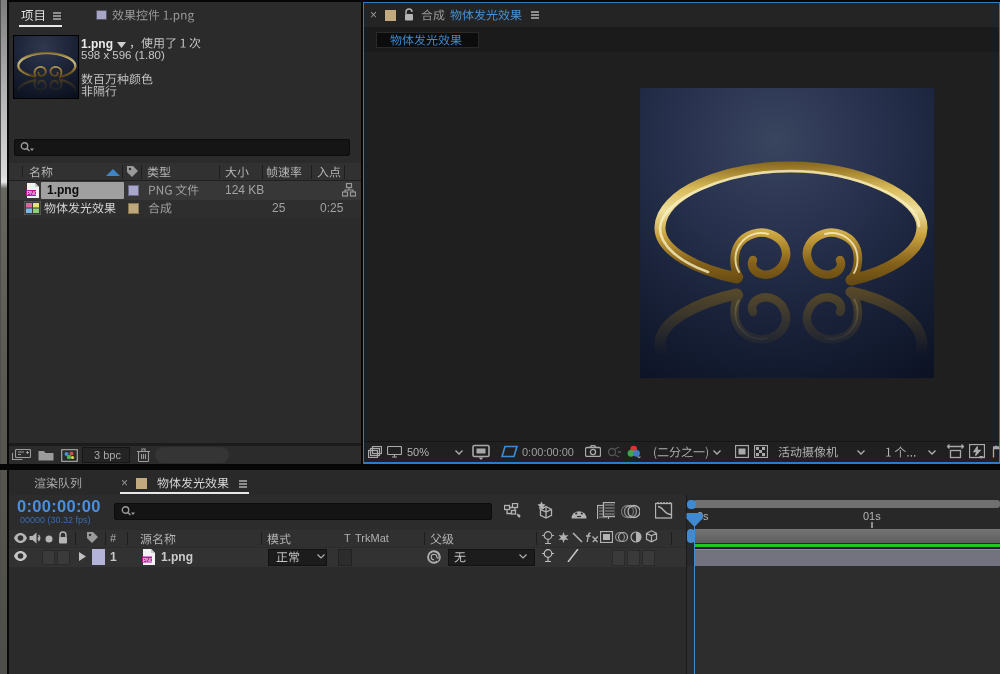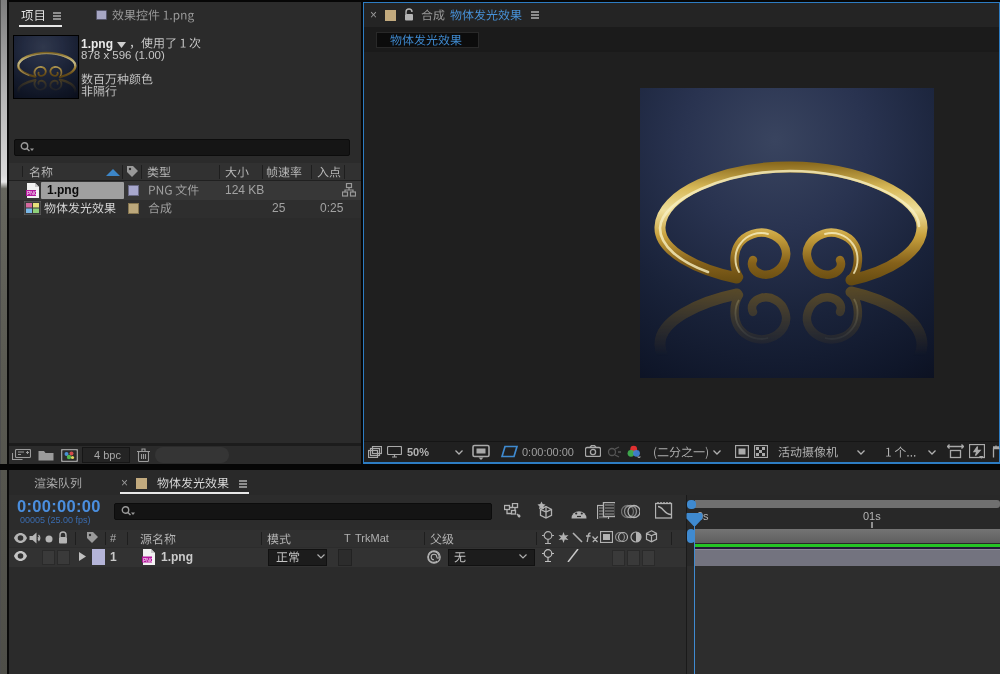--- a/index.html
+++ b/index.html
@@ -73,21 +73,21 @@
 <path d="M214 185 C 219 177, 219 163, 212 155 C 206 147, 195 143, 185 146" stroke="#f8f0c2" stroke-width="1.9"></path>
 </g>
       </svg></div>
 <div class="txt" style="left:81px;top:37.5px;font-size:12px;color:#eaeaea;font-weight:bold;letter-spacing:0px">1.png</div>
 <svg class="abs" style="left:117px;top:42px" width="9" height="6" viewBox="0 0 9 6">
       <path d="M0 0h9L4.5 6z" fill="#cfcfcf"></path>
     </svg>
 <svg style="position:absolute;left:129px;top:37px;overflow:visible" width="74" height="15">
       <path transform="translate(0,10.56)" d="M1.9 1.3C3.1 0.8 4 -0.1 4 -1.4C4 -2.3 3.6 -2.8 2.9 -2.8C2.4 -2.8 2 -2.5 2 -2C2 -1.4 2.4 -1.1 2.9 -1.1L3.1 -1.1C3.1 -0.3 2.5 0.3 1.6 0.6Z M19.2 -10V-8.7H15.9V-7.9H19.2V-6.7H16.2V-3.4H19.1C19 -2.8 18.9 -2.1 18.5 -1.6C17.8 -2 17.3 -2.6 17 -3.2L16.2 -2.9C16.6 -2.2 17.2 -1.5 17.9 -1C17.4 -0.5 16.6 -0 15.4 0.3C15.6 0.4 15.9 0.8 16 1C17.2 0.6 18.1 0.1 18.7 -0.5C19.9 0.3 21.4 0.7 23.1 1C23.2 0.7 23.5 0.4 23.7 0.2C21.9 -0 20.4 -0.4 19.2 -1.1C19.7 -1.8 19.9 -2.6 20 -3.4H23.1V-6.7H20.1V-7.9H23.5V-8.7H20.1V-10ZM17 -6H19.2V-4.7L19.2 -4.2H17ZM20.1 -6H22.3V-4.2H20.1L20.1 -4.7ZM15.3 -10.1C14.6 -8.3 13.5 -6.5 12.3 -5.4C12.4 -5.1 12.7 -4.7 12.8 -4.5C13.2 -4.9 13.7 -5.4 14.1 -6V1H14.9V-7.3C15.4 -8.1 15.8 -9 16.2 -9.8Z M25.8 -9.2V-4.9C25.8 -3.2 25.7 -1.1 24.4 0.4C24.6 0.5 24.9 0.8 25.1 1C26 0 26.4 -1.4 26.6 -2.7H29.6V0.9H30.5V-2.7H33.8V-0.3C33.8 -0 33.7 0 33.4 0C33.2 0 32.4 0.1 31.5 0C31.7 0.3 31.8 0.7 31.9 0.9C33 0.9 33.7 0.9 34.1 0.7C34.5 0.6 34.6 0.3 34.6 -0.3V-9.2ZM26.7 -8.4H29.6V-6.4H26.7ZM33.8 -8.4V-6.4H30.5V-8.4ZM26.7 -5.6H29.6V-3.6H26.7C26.7 -4 26.7 -4.5 26.7 -4.9ZM33.8 -5.6V-3.6H30.5V-5.6Z M37.2 -9.1V-8.3H44.9C44 -7.4 42.7 -6.5 41.6 -5.9V-0.2C41.6 -0 41.5 0.1 41.2 0.1C41 0.1 40 0.1 39 0C39.2 0.3 39.3 0.7 39.4 1C40.6 1 41.4 0.9 41.9 0.8C42.4 0.7 42.5 0.4 42.5 -0.2V-5.4C44 -6.3 45.6 -7.5 46.7 -8.7L46 -9.2L45.8 -9.1Z M51.7 0H56.6V-0.9H54.8V-8.8H54C53.5 -8.5 52.9 -8.3 52.1 -8.2V-7.5H53.7V-0.9H51.7Z M60.7 -8.6C61.5 -8.1 62.6 -7.4 63 -6.9L63.6 -7.7C63.1 -8.2 62.1 -8.8 61.3 -9.3ZM60.5 -0.9 61.4 -0.3C62.1 -1.3 63 -2.7 63.7 -3.9L63 -4.5C62.3 -3.2 61.2 -1.8 60.5 -0.9ZM65.5 -10.1C65.1 -8.2 64.4 -6.3 63.5 -5.1C63.7 -5 64.2 -4.8 64.4 -4.6C64.8 -5.3 65.3 -6.2 65.7 -7.2H70.1C69.9 -6.3 69.5 -5.4 69.2 -4.8C69.4 -4.7 69.8 -4.6 70 -4.5C70.4 -5.3 70.9 -6.6 71.2 -7.7L70.6 -8.1L70.4 -8H66C66.1 -8.6 66.3 -9.3 66.4 -9.9ZM66.9 -6.6V-5.8C66.9 -4.1 66.6 -1.5 62.9 0.3C63.1 0.5 63.5 0.8 63.6 1C66 -0.2 67 -1.7 67.5 -3.2C68.1 -1.3 69.2 0.1 71 0.9C71.1 0.6 71.4 0.3 71.6 0.1C69.5 -0.7 68.3 -2.5 67.8 -4.9C67.8 -5.2 67.8 -5.5 67.8 -5.8V-6.6Z" fill="#cccccc"></path>
     </svg>
-<div class="txt" style="left:81px;top:49.5px;font-size:11.5px;color:#c6c6c6;font-weight:normal;letter-spacing:0px">878 x 596 (1.00)</div>
+<div class="txt" style="left:81px;top:49.5px;font-size:11.5px;color:#c6c6c6;font-weight:normal;letter-spacing:0px">598 x 596 (1.80)</div>
 <svg style="position:absolute;left:81px;top:72.5px;overflow:visible" width="74" height="15">
       <path transform="translate(0,10.56)" d="M5.3 -9.9C5.1 -9.4 4.7 -8.7 4.4 -8.3L5 -8C5.3 -8.4 5.7 -9 6.1 -9.5ZM1.1 -9.5C1.4 -9 1.7 -8.4 1.8 -7.9L2.5 -8.2C2.4 -8.7 2.1 -9.3 1.7 -9.8ZM4.9 -3.1C4.6 -2.5 4.3 -2 3.8 -1.5C3.3 -1.7 2.9 -2 2.4 -2.2C2.6 -2.4 2.8 -2.8 3 -3.1ZM1.3 -1.8C1.9 -1.6 2.6 -1.3 3.2 -1C2.4 -0.4 1.5 -0.1 0.5 0.2C0.6 0.3 0.8 0.6 0.9 0.9C2 0.6 3 0.1 3.9 -0.6C4.3 -0.4 4.7 -0.1 4.9 0.1L5.5 -0.5C5.2 -0.7 4.9 -0.9 4.5 -1.1C5.1 -1.8 5.6 -2.7 5.9 -3.7L5.4 -3.9L5.3 -3.9H3.3L3.6 -4.5L2.8 -4.6C2.7 -4.4 2.6 -4.1 2.5 -3.9H0.8V-3.1H2.1C1.8 -2.6 1.6 -2.2 1.3 -1.8ZM3.1 -10.1V-7.8H0.6V-7.1H2.8C2.2 -6.3 1.3 -5.6 0.5 -5.2C0.6 -5.1 0.9 -4.7 1 -4.5C1.7 -4.9 2.5 -5.6 3.1 -6.3V-4.8H3.9V-6.5C4.5 -6.1 5.2 -5.5 5.5 -5.2L6 -5.9C5.7 -6.1 4.7 -6.7 4.1 -7.1H6.4V-7.8H3.9V-10.1ZM7.5 -10C7.2 -7.9 6.7 -5.9 5.8 -4.6C6 -4.5 6.3 -4.2 6.5 -4C6.8 -4.5 7 -5 7.3 -5.6C7.5 -4.4 7.9 -3.3 8.3 -2.4C7.7 -1.2 6.7 -0.4 5.4 0.3C5.6 0.4 5.8 0.8 5.9 1C7.1 0.3 8.1 -0.5 8.8 -1.5C9.4 -0.5 10.1 0.3 11.1 0.9C11.2 0.6 11.5 0.3 11.7 0.1C10.7 -0.4 9.9 -1.3 9.3 -2.4C9.9 -3.6 10.3 -5.1 10.6 -6.9H11.4V-7.8H8C8.1 -8.4 8.3 -9.1 8.4 -9.9ZM9.7 -6.9C9.5 -5.5 9.2 -4.3 8.8 -3.3C8.3 -4.4 8 -5.6 7.8 -6.9Z M14.1 -6.8V1H15V0.2H21.1V1H22V-6.8H18C18.1 -7.3 18.3 -7.9 18.4 -8.6H23.2V-9.4H12.8V-8.6H17.4C17.3 -8 17.2 -7.3 17 -6.8ZM15 -2.9H21.1V-0.6H15ZM15 -3.7V-5.9H21.1V-3.7Z M24.7 -9.2V-8.3H28C27.9 -5.2 27.7 -1.5 24.4 0.3C24.6 0.5 24.9 0.7 25.1 1C27.4 -0.3 28.3 -2.6 28.7 -5H33.2C33 -1.8 32.8 -0.4 32.5 -0.1C32.3 0 32.2 0 31.9 0C31.6 0 30.7 0 29.8 -0C30 0.2 30.1 0.6 30.1 0.8C30.9 0.9 31.8 0.9 32.2 0.9C32.7 0.8 33 0.7 33.3 0.4C33.7 -0.1 33.9 -1.5 34.2 -5.4C34.2 -5.5 34.2 -5.8 34.2 -5.8H28.8C28.9 -6.7 28.9 -7.5 28.9 -8.3H35.3V-9.2Z M43.8 -6.7V-3.8H42.1V-6.7ZM44.7 -6.7H46.4V-3.8H44.7ZM43.8 -10.1V-7.5H41.3V-2.2H42.1V-2.9H43.8V0.9H44.7V-2.9H46.4V-2.3H47.3V-7.5H44.7V-10.1ZM40.4 -9.9C39.5 -9.5 37.9 -9.2 36.6 -8.9C36.7 -8.7 36.8 -8.4 36.8 -8.2C37.3 -8.3 37.9 -8.4 38.5 -8.5V-6.7H36.6V-5.9H38.4C37.9 -4.5 37 -2.9 36.3 -2.1C36.4 -1.8 36.6 -1.5 36.7 -1.2C37.3 -2 38 -3.2 38.5 -4.4V0.9H39.4V-4.6C39.8 -4 40.2 -3.3 40.4 -2.9L41 -3.6C40.8 -3.9 39.7 -5.2 39.4 -5.6V-5.9H40.9V-6.7H39.4V-8.7C39.9 -8.8 40.5 -9 40.9 -9.2Z M56.4 -6.1C56.4 -1.8 56.2 -0.4 53.2 0.4C53.3 0.5 53.5 0.8 53.6 1C56.8 0.1 57.1 -1.5 57.1 -6.1ZM52.8 -5.5C52.1 -4.9 50.9 -4.4 49.9 -4.1C50.1 -3.9 50.3 -3.6 50.5 -3.5C51.5 -3.8 52.8 -4.5 53.5 -5.2ZM53.2 -2.2C52.5 -1.2 51 -0.4 49.6 0C49.8 0.2 50 0.5 50.1 0.7C51.7 0.1 53.1 -0.8 54 -1.9ZM56.9 -0.9C57.7 -0.4 58.6 0.4 59 1L59.5 0.4C59.1 -0.1 58.1 -0.9 57.4 -1.4ZM54.4 -7.3V-1.6H55.2V-6.6H58.2V-1.7H59V-7.3H56.7C56.9 -7.7 57 -8.2 57.2 -8.6H59.4V-9.3H54.2V-8.6H56.4C56.3 -8.2 56.1 -7.7 56 -7.3ZM50.7 -9.9C50.9 -9.6 51 -9.2 51.2 -8.9H48.8V-8.1H54V-8.9H52C51.9 -9.2 51.7 -9.7 51.5 -10.1ZM53 -3.9C52.3 -3.2 51 -2.5 49.8 -2.1C49.9 -2.7 49.9 -3.3 49.9 -3.9V-5.7H53.9V-6.4H52.7C52.9 -6.8 53.2 -7.4 53.4 -7.8L52.7 -8C52.5 -7.6 52.2 -6.9 51.9 -6.4H50.3L51 -6.6C50.9 -7 50.6 -7.6 50.3 -8.1L49.6 -7.8C49.9 -7.4 50.1 -6.8 50.2 -6.4H49.1V-3.9C49.1 -2.6 49 -0.8 48.4 0.5C48.6 0.6 48.9 0.8 49.1 1C49.5 0.1 49.7 -1 49.8 -2C50 -1.9 50.2 -1.6 50.3 -1.4C51.6 -1.9 52.9 -2.7 53.7 -3.6Z M65.7 -5.9V-3.8H62.9V-5.9ZM66.6 -5.9H69.4V-3.8H66.6ZM67.2 -8.2C66.8 -7.7 66.4 -7.2 65.9 -6.8H62.7C63.2 -7.2 63.6 -7.7 64 -8.2ZM64.2 -10.1C63.4 -8.5 61.9 -7 60.5 -6.1C60.6 -5.9 60.9 -5.5 61 -5.3C61.3 -5.5 61.7 -5.8 62 -6.1V-1C62 0.4 62.6 0.8 64.5 0.8C65 0.8 68.7 0.8 69.2 0.8C71 0.8 71.3 0.2 71.6 -1.7C71.3 -1.7 70.9 -1.8 70.7 -2C70.5 -0.4 70.4 -0.1 69.2 -0.1C68.4 -0.1 65.1 -0.1 64.5 -0.1C63.2 -0.1 62.9 -0.2 62.9 -1V-3H69.4V-2.4H70.3V-6.8H67C67.6 -7.3 68.1 -8 68.5 -8.7L68 -9.1L67.8 -9H64.6C64.8 -9.3 64.9 -9.6 65.1 -9.8Z" fill="#c6c6c6"></path>
     </svg>
 <svg style="position:absolute;left:81px;top:85px;overflow:visible" width="38" height="15">
       <path transform="translate(0,10.56)" d="M6.9 -10V1H7.9V-1.9H11.5V-2.8H7.9V-4.7H11V-5.5H7.9V-7.4H11.3V-8.2H7.9V-10ZM0.7 -2.8V-1.9H4.2V0.9H5.2V-10H4.2V-8.3H0.9V-7.4H4.2V-5.6H1.1V-4.7H4.2V-2.8Z M18.1 -7.4H21.9V-6.3H18.1ZM17.3 -8.1V-5.6H22.8V-8.1ZM16.7 -9.5V-8.8H23.4V-9.5ZM12.9 -9.6V0.9H13.7V-8.8H15.3C15 -8 14.6 -6.9 14.3 -6.1C15.2 -5.1 15.4 -4.3 15.4 -3.6C15.4 -3.3 15.3 -2.9 15.1 -2.8C15 -2.7 14.9 -2.7 14.7 -2.7C14.6 -2.7 14.3 -2.7 14.1 -2.7C14.2 -2.5 14.3 -2.1 14.3 -1.9C14.5 -1.9 14.8 -1.9 15.1 -1.9C15.3 -1.9 15.5 -2 15.7 -2.1C16 -2.4 16.2 -2.9 16.2 -3.5C16.2 -4.3 16 -5.2 15.1 -6.2C15.5 -7.1 15.9 -8.3 16.3 -9.3L15.7 -9.6L15.6 -9.6ZM21.2 -4.1C21 -3.6 20.6 -2.8 20.3 -2.3H18.1V-1.7H19.6V0.7H20.4V-1.7H22V-2.3H21C21.3 -2.8 21.6 -3.3 21.8 -3.8ZM18.3 -3.9C18.6 -3.4 19 -2.7 19.2 -2.3L19.8 -2.6C19.6 -3 19.2 -3.6 18.9 -4.1ZM16.8 -5V1H17.6V-4.3H22.4V0C22.4 0.2 22.4 0.2 22.3 0.2C22.1 0.2 21.8 0.2 21.3 0.2C21.4 0.4 21.5 0.7 21.6 1C22.2 1 22.6 0.9 22.9 0.8C23.2 0.7 23.2 0.5 23.2 0.1V-5Z M29.2 -9.4V-8.5H35.1V-9.4ZM27.2 -10.1C26.6 -9.2 25.4 -8.1 24.4 -7.5C24.6 -7.3 24.8 -6.9 24.9 -6.7C26 -7.5 27.3 -8.7 28.1 -9.7ZM28.7 -6V-5.2H32.7V-0.2C32.7 -0 32.7 0 32.4 0.1C32.2 0.1 31.4 0.1 30.5 0C30.7 0.3 30.8 0.7 30.8 0.9C32 0.9 32.7 0.9 33.1 0.8C33.5 0.6 33.6 0.4 33.6 -0.2V-5.2H35.5V-6ZM27.7 -7.5C26.9 -6.1 25.5 -4.8 24.3 -3.9C24.5 -3.7 24.8 -3.3 24.9 -3.1C25.4 -3.5 25.8 -3.9 26.3 -4.4V1H27.2V-5.4C27.7 -6 28.2 -6.6 28.5 -7.2Z" fill="#c6c6c6"></path>
     </svg>
 <div class="abs" style="left:14px;top:139px;width:336px;height:17px;background:#151515;border:1px solid #0c0c0c;border-radius:2px"></div>
 <svg class="abs" style="left:20px;top:142px" width="14" height="11" viewBox="0 0 14 11">
       <circle cx="4.5" cy="4" r="3.2" fill="none" stroke="#9a9a9a" stroke-width="1.4"></circle>
       <path d="M6.8 6.4 L9.5 9" stroke="#9a9a9a" stroke-width="1.4"></path>
@@ -176,21 +176,21 @@
       <path d="M0.5 1 h5.5 l1.5 2 h8 v7.5 h-15z" fill="#9c9c9c"></path>
     </svg>
 <svg class="abs" style="left:61px;top:449px" width="17" height="13" viewBox="0 0 17 13">
       <rect x="0.5" y="0.5" width="16" height="12" rx="1.5" fill="none" stroke="#9c9c9c" stroke-width="1.6"></rect>
       <circle cx="5.5" cy="5" r="2" fill="#4a8fd4"></circle>
       <circle cx="10.5" cy="4.5" r="2" fill="#d44a4a"></circle>
       <circle cx="8" cy="8" r="2.2" fill="#53b54d"></circle>
       <circle cx="11.5" cy="8.5" r="1.6" fill="#e0d85e"></circle>
     </svg>
 <div class="abs" style="left:82px;top:446.5px;width:48px;height:16.5px;background:#242424;border:1px solid #161616"></div>
-<div class="txt" style="left:94px;top:450px;font-size:11px;color:#a8a8a8;font-weight:normal;letter-spacing:0px">4 bpc</div>
+<div class="txt" style="left:94px;top:450px;font-size:11px;color:#a8a8a8;font-weight:normal;letter-spacing:0px">3 bpc</div>
 <svg class="abs" style="left:137px;top:448px" width="13" height="14" viewBox="0 0 13 14">
       <g stroke="#9c9c9c" stroke-width="1.1" fill="none">
         <rect x="1.5" y="3.5" width="10" height="10" rx="1"></rect>
         <path d="M0 3.5h13M5 3V1h3v2M4.5 6v5M6.5 6v5M8.5 6v5"></path>
       </g>
     </svg>
 <div class="abs" style="left:155px;top:446.5px;width:74px;height:16.5px;background:#353535;border-radius:8px"></div>
 <div class="abs" style="left:0px;top:464px;width:1000px;height:6px;background:#060606"></div>
 <div class="abs" style="left:363px;top:2px;width:637px;height:462px;background:#232323;border:1px solid #2d7cc2;border-bottom-width:2px"></div>
 <div class="abs" style="left:364px;top:3px;width:635px;height:24px;background:#242424"></div>
@@ -273,21 +273,21 @@
         <rect x="2.5" y="2.5" width="9" height="7"></rect>
         <rect x="0.5" y="4.5" width="9" height="7"></rect>
       </g>
     </svg>
 <svg class="abs" style="left:387px;top:446px" width="15" height="12" viewBox="0 0 15 12">
       <g fill="none" stroke="#a9a9a9" stroke-width="1.2">
         <rect x="0.5" y="0.5" width="14" height="8" rx="1"></rect>
         <path d="M5 11h5M7.5 9v2"></path>
       </g>
     </svg>
-<div class="txt" style="left:407px;top:447px;font-size:11px;color:#b3b3b3;font-weight:bold;letter-spacing:0px">50%</div>
+<div class="txt" style="left:407px;top:447px;font-size:11px;color:#b3b3b3;font-weight:normal;letter-spacing:0px">50%</div>
 <svg class="abs" style="left:455px;top:450px" width="8" height="5" viewBox="0 0 8 5">
       <path d="M0.5 0.5 L4 4 L7.5 0.5" fill="none" stroke="#b0b0b0" stroke-width="1.3"></path>
     </svg>
 <svg class="abs" style="left:472px;top:444px" width="18" height="16" viewBox="0 0 18 16">
       <rect x="1" y="1.5" width="16" height="11" rx="1.5" fill="none" stroke="#a9a9a9" stroke-width="1.6"></rect>
       <rect x="4.5" y="4.5" width="9" height="5" fill="#a9a9a9"></rect>
       <path d="M6.5 13.5h5l-2.5 2.5z" fill="#a9a9a9"></path>
     </svg>
 <svg class="abs" style="left:501px;top:445px" width="17" height="13" viewBox="0 0 17 13">
       <path d="M4 1.5 H16 L13 11.5 H1 Z" fill="none" stroke="#3f8ad0" stroke-width="1.7"></path>
@@ -362,21 +362,21 @@
 <div class="txt" style="left:121px;top:477px;font-size:12px;color:#9a9a9a;font-weight:normal;letter-spacing:0px">×</div>
 <div class="abs" style="left:136px;top:478px;width:11px;height:11px;background:#c2aa7e"></div>
 <svg style="position:absolute;left:157px;top:477px;overflow:visible" width="74" height="15">
       <path transform="translate(0,10.56)" d="M6.4 -10.1C6 -8.3 5.3 -6.5 4.3 -5.4C4.5 -5.3 4.8 -5.1 5 -4.9C5.5 -5.5 6 -6.3 6.4 -7.2H7.4C6.8 -5.3 5.8 -3.3 4.5 -2.3C4.7 -2.1 5 -1.9 5.2 -1.7C6.5 -2.9 7.6 -5.1 8.2 -7.2H9.2C8.5 -4.2 7.2 -1.2 5.3 0.2C5.5 0.3 5.8 0.6 6 0.8C8 -0.8 9.3 -4.1 9.9 -7.2H10.5C10.3 -2.4 10 -0.6 9.6 -0.2C9.5 -0.1 9.4 -0 9.2 -0C8.9 -0 8.5 -0 7.9 -0.1C8.1 0.2 8.1 0.6 8.2 0.8C8.7 0.9 9.2 0.9 9.5 0.8C9.9 0.8 10.1 0.7 10.4 0.3C10.9 -0.3 11.1 -2.1 11.4 -7.6C11.4 -7.7 11.4 -8.1 11.4 -8.1H6.7C6.9 -8.7 7.1 -9.3 7.2 -9.9ZM1.2 -9.4C1 -7.9 0.8 -6.4 0.3 -5.4C0.5 -5.3 0.9 -5.1 1 -5C1.2 -5.5 1.4 -6.1 1.6 -6.8H2.7V-4C1.8 -3.8 1 -3.6 0.4 -3.4L0.7 -2.6L2.7 -3.2V1H3.5V-3.4L5 -3.9L4.9 -4.7L3.5 -4.3V-6.8H4.7V-7.6H3.5V-10.1H2.7V-7.6H1.7C1.8 -8.2 1.9 -8.7 2 -9.3Z M15 -10C14.4 -8.2 13.4 -6.4 12.4 -5.2C12.5 -5 12.8 -4.6 12.9 -4.4C13.2 -4.8 13.6 -5.2 13.9 -5.7V0.9H14.8V-7.3C15.2 -8.1 15.6 -8.9 15.9 -9.8ZM17 -2.1V-1.3H19V0.9H19.8V-1.3H21.8V-2.1H19.8V-6.3C20.6 -4.2 21.7 -2.1 23 -1C23.2 -1.2 23.5 -1.6 23.7 -1.7C22.4 -2.8 21.1 -4.8 20.4 -6.8H23.4V-7.7H19.8V-10H19V-7.7H15.6V-6.8H18.4C17.7 -4.8 16.4 -2.7 15.1 -1.7C15.3 -1.5 15.6 -1.2 15.8 -1C17 -2.1 18.2 -4.1 19 -6.2V-2.1Z M32.1 -9.5C32.6 -8.9 33.3 -8.2 33.6 -7.7L34.3 -8.2C34 -8.6 33.3 -9.4 32.8 -9.9ZM25.7 -6.3C25.8 -6.4 26.3 -6.5 27 -6.5H28.7C27.9 -4 26.6 -2 24.4 -0.7C24.6 -0.5 24.9 -0.2 25 0C26.6 -0.9 27.7 -2.2 28.6 -3.7C29.1 -2.8 29.7 -2 30.4 -1.3C29.3 -0.6 28.1 -0.1 26.9 0.2C27 0.4 27.3 0.7 27.4 1C28.7 0.6 30 0.1 31.1 -0.7C32.2 0.1 33.5 0.6 35 1C35.1 0.7 35.4 0.4 35.6 0.2C34.1 -0.1 32.8 -0.6 31.8 -1.3C32.8 -2.2 33.6 -3.4 34.1 -5L33.5 -5.2L33.3 -5.2H29.3C29.4 -5.6 29.6 -6 29.7 -6.5H35.2L35.2 -7.3H30C30.2 -8.2 30.3 -9 30.4 -10L29.4 -10.1C29.3 -9.1 29.1 -8.2 28.9 -7.3H26.7C27.1 -8 27.4 -8.8 27.6 -9.6L26.7 -9.7C26.5 -8.8 26 -7.8 25.9 -7.6C25.7 -7.3 25.6 -7.2 25.4 -7.1C25.5 -6.9 25.7 -6.5 25.7 -6.3ZM31.1 -1.8C30.2 -2.5 29.6 -3.4 29.1 -4.3H32.9C32.5 -3.3 31.8 -2.5 31.1 -1.8Z M37.7 -9.2C38.3 -8.2 38.9 -7 39.1 -6.2L39.9 -6.5C39.7 -7.3 39.1 -8.6 38.5 -9.5ZM45.5 -9.6C45.2 -8.7 44.5 -7.3 44 -6.5L44.8 -6.2C45.3 -7 46 -8.2 46.5 -9.3ZM41.5 -10.1V-5.5H36.7V-4.6H39.9C39.7 -2.4 39.2 -0.7 36.4 0.2C36.6 0.4 36.9 0.7 37 1C40 -0 40.6 -2 40.8 -4.6H43V-0.4C43 0.6 43.3 0.9 44.4 0.9C44.6 0.9 45.9 0.9 46.2 0.9C47.2 0.9 47.4 0.4 47.5 -1.5C47.3 -1.6 46.9 -1.8 46.7 -1.9C46.6 -0.2 46.6 0.1 46.1 0.1C45.8 0.1 44.7 0.1 44.5 0.1C44 0.1 43.9 0 43.9 -0.4V-4.6H47.4V-5.5H42.4V-10.1Z M50 -7.2C49.6 -6.3 49 -5.3 48.4 -4.6C48.6 -4.5 48.9 -4.2 49.1 -4.1C49.7 -4.8 50.4 -5.9 50.8 -7ZM52 -6.9C52.5 -6.2 53.1 -5.3 53.3 -4.8L54.1 -5.2C53.8 -5.7 53.2 -6.6 52.7 -7.2ZM50.4 -9.8C50.8 -9.3 51.1 -8.7 51.3 -8.3H48.7V-7.5H54.2V-8.3H51.4L52.1 -8.6C51.9 -9 51.5 -9.6 51.2 -10.1ZM49.7 -4.3C50.1 -3.9 50.6 -3.3 51.1 -2.8C50.4 -1.6 49.5 -0.7 48.5 0C48.6 0.2 49 0.5 49.1 0.7C50.1 -0 51 -0.9 51.7 -2.1C52.2 -1.4 52.6 -0.8 52.9 -0.3L53.6 -0.8C53.3 -1.4 52.7 -2.1 52.1 -2.9C52.5 -3.6 52.8 -4.3 53 -5.1L52.1 -5.2C52 -4.6 51.8 -4.1 51.5 -3.6C51.1 -4 50.7 -4.4 50.3 -4.8ZM55.9 -7.1H57.9C57.6 -5.4 57.3 -4.1 56.7 -3C56.2 -3.9 55.8 -5 55.6 -6.2ZM55.7 -10.1C55.4 -8 54.8 -5.9 53.8 -4.6C54 -4.4 54.3 -4.1 54.4 -3.9C54.7 -4.2 54.9 -4.6 55.1 -5C55.4 -4 55.8 -3 56.2 -2.1C55.5 -1.1 54.6 -0.3 53.3 0.3C53.5 0.5 53.8 0.8 53.9 1C55.1 0.4 56 -0.4 56.7 -1.3C57.3 -0.4 58.1 0.4 59 0.9C59.1 0.7 59.4 0.4 59.6 0.2C58.6 -0.3 57.8 -1.1 57.2 -2.1C58 -3.4 58.5 -5 58.8 -7.1H59.4V-7.9H56.1C56.3 -8.6 56.4 -9.3 56.6 -10Z M61.9 -9.5V-4.7H65.5V-3.7H60.7V-2.9H64.8C63.7 -1.7 62 -0.7 60.4 -0.2C60.6 0 60.9 0.3 61.1 0.6C62.6 -0 64.4 -1.2 65.5 -2.5V1H66.5V-2.6C67.7 -1.3 69.4 -0.1 71 0.5C71.1 0.3 71.4 -0.1 71.6 -0.3C70.1 -0.8 68.3 -1.8 67.2 -2.9H71.3V-3.7H66.5V-4.7H70.2V-9.5ZM62.8 -6.8H65.5V-5.5H62.8ZM66.5 -6.8H69.2V-5.5H66.5ZM62.8 -8.7H65.5V-7.5H62.8ZM66.5 -8.7H69.2V-7.5H66.5Z" fill="#dcdcdc"></path>
     </svg>
 <svg class="abs" style="left:239px;top:480px" width="8" height="8" viewBox="0 0 8 8">
       <path d="M0 1h8M0 4h8M0 7h8" stroke="#b0b0b0" stroke-width="1.3"></path>
     </svg>
 <div class="abs" style="left:120px;top:491.5px;width:129px;height:2px;background:#e8e8e8"></div>
 <div class="txt" style="left:17px;top:498px;font-size:16.5px;color:#4a8ede;font-weight:bold;letter-spacing:0.3px">0:00:00:00</div>
-<div class="txt" style="left:20px;top:516px;font-size:9px;color:#3a6cb0;font-weight:normal;letter-spacing:0px">00005 (25.00 fps)</div>
+<div class="txt" style="left:20px;top:516px;font-size:9px;color:#3a6cb0;font-weight:normal;letter-spacing:0px">00000 (30.32 fps)</div>
 <div class="abs" style="left:114px;top:503px;width:378px;height:17px;background:#141414;border:1px solid #0c0c0c;border-radius:2px"></div>
 <svg class="abs" style="left:121px;top:506px" width="14" height="11" viewBox="0 0 14 11">
       <circle cx="4.5" cy="4" r="3.2" fill="none" stroke="#9a9a9a" stroke-width="1.4"></circle>
       <path d="M6.8 6.4 L9.5 9" stroke="#9a9a9a" stroke-width="1.4"></path>
       <path d="M10 6.5h4l-2 2.4z" fill="#9a9a9a"></path>
     </svg>
 <svg class="abs" style="left:504px;top:503px" width="20" height="16" viewBox="0 0 20 16">
       <g fill="none" stroke="#b2b2b2" stroke-width="1.3">
         <rect x="0.5" y="2.5" width="5" height="4"></rect>
         <rect x="8.5" y="0.5" width="5" height="4"></rect>

